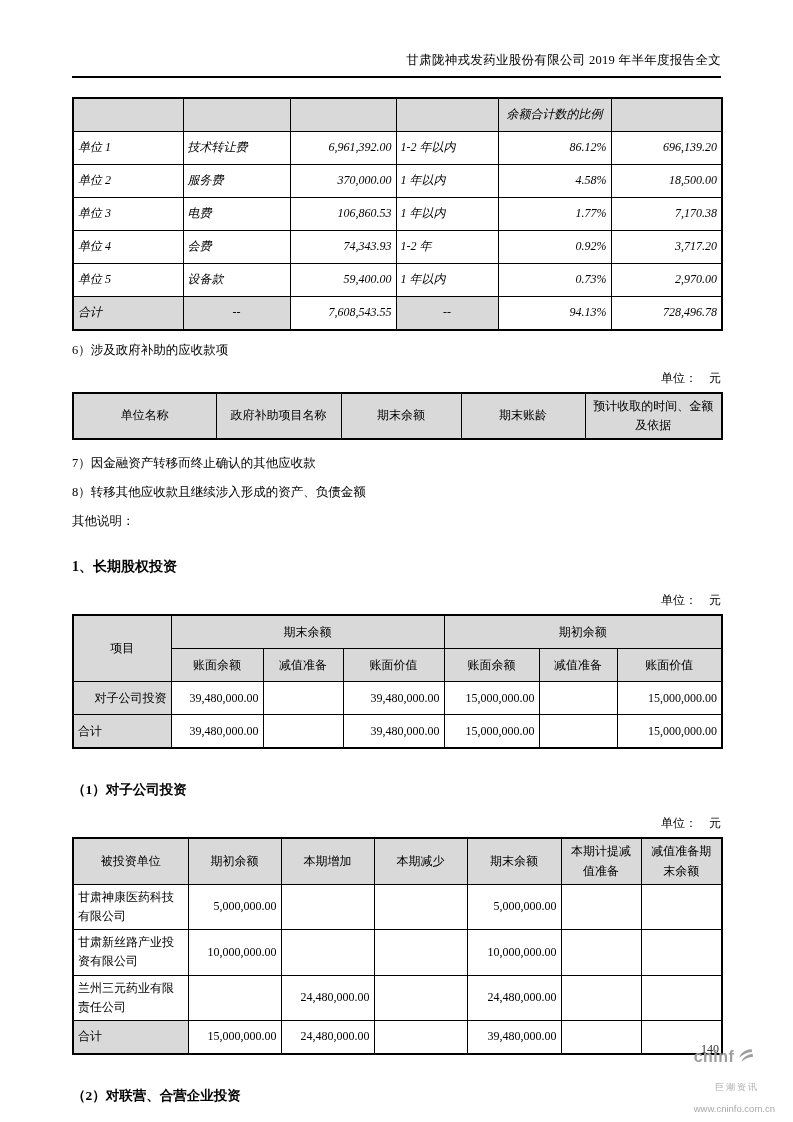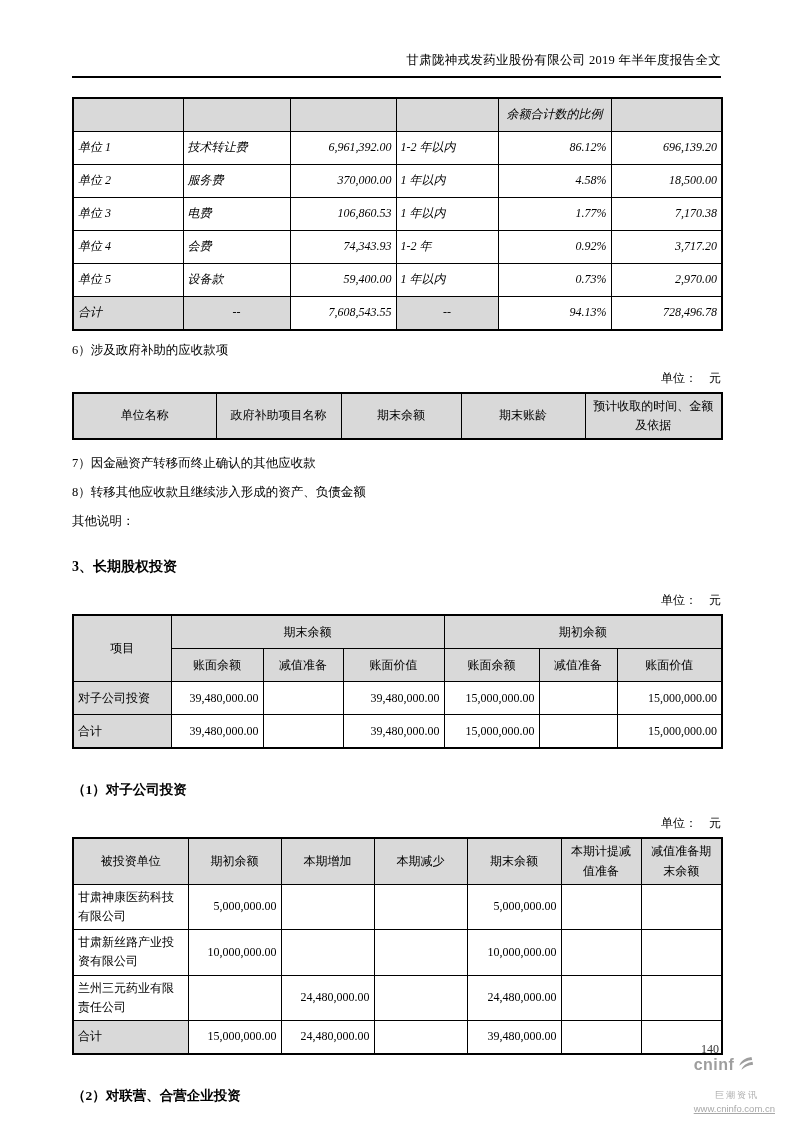--- a/index.html
+++ b/index.html
@@ -34,21 +34,21 @@
   .cninfo{
     position:absolute;right:18px;bottom:8px;text-align:right;
     font-family:"Liberation Sans","DejaVu Sans",sans-serif;
   }
   .cninfo-top{display:flex;align-items:center;justify-content:flex-start;gap:2px;}
   .cninfo-word{
     font-weight:bold;font-size:16px;color:#9e9e9e;letter-spacing:0.5px;line-height:1;
   }
   .cninfo-swirl{width:19px;height:17px;display:block;}
   .cninfo-cn{font-size:9px;color:#adadad;margin-top:16px;margin-right:16px;letter-spacing:2px;}
-  .cninfo-url{font-size:9.5px;color:#a8a8a8;margin-top:1px;text-decoration:underline;}
+  .cninfo-url{font-size:9.5px;color:#a8a8a8;margin-top:9px;}
 </style>
 </head>
 <body>
 
 <div class="page">
   <div class="content">
 
     <div class="doc-header">
       <span>甘肃陇神戎发药业股份有限公司 2019 年半年度报告全文</span>
     </div>
@@ -143,21 +143,21 @@
             <th class="hdr">期末账龄</th>
             <th class="hdr">预计收取的时间、金额及依据</th>
           </tr>
       </thead>
     </table>
 
     <p class="para" style="margin-top:14px">7）因金融资产转移而终止确认的其他应收款</p>
     <p class="para">8）转移其他应收款且继续涉入形成的资产、负债金额</p>
     <p class="para">其他说明：</p>
 
-    <h3 class="heading">3、长期股权投资</h3>
+    <h3 class="heading">1、长期股权投资</h3>
     <div class="unit after-heading">单位：　元</div>
 
     <table class="tbl">
       <colgroup>
         <col style="width:98px">
           <col style="width:92px">
           <col style="width:80px">
           <col style="width:101px">
         <col style="width:95px">
           <col style="width:78px">
@@ -173,21 +173,21 @@
             <th class="hdr">账面余额</th>
             <th class="hdr">减值准备</th>
             <th class="hdr">账面价值</th>
             <th class="hdr">账面余额</th>
             <th class="hdr">减值准备</th>
             <th class="hdr">账面价值</th>
           </tr>
       </thead>
       <tbody id="equity-body">
           <tr>
-            <td class="gray" style="text-align: left;">对子公司投资</td>
+            <td class="gray" style="text-align: right;">对子公司投资</td>
             <td style="text-align: right;">39,480,000.00</td>
             <td style="text-align: right;"></td>
             <td style="text-align: right;">39,480,000.00</td>
             <td style="text-align: right;">15,000,000.00</td>
             <td style="text-align: right;"></td>
             <td style="text-align: right;">15,000,000.00</td>
           </tr>
           <tr>
             <td class="gray" style="text-align: left;">合计</td>
             <td style="text-align: right;">39,480,000.00</td>

